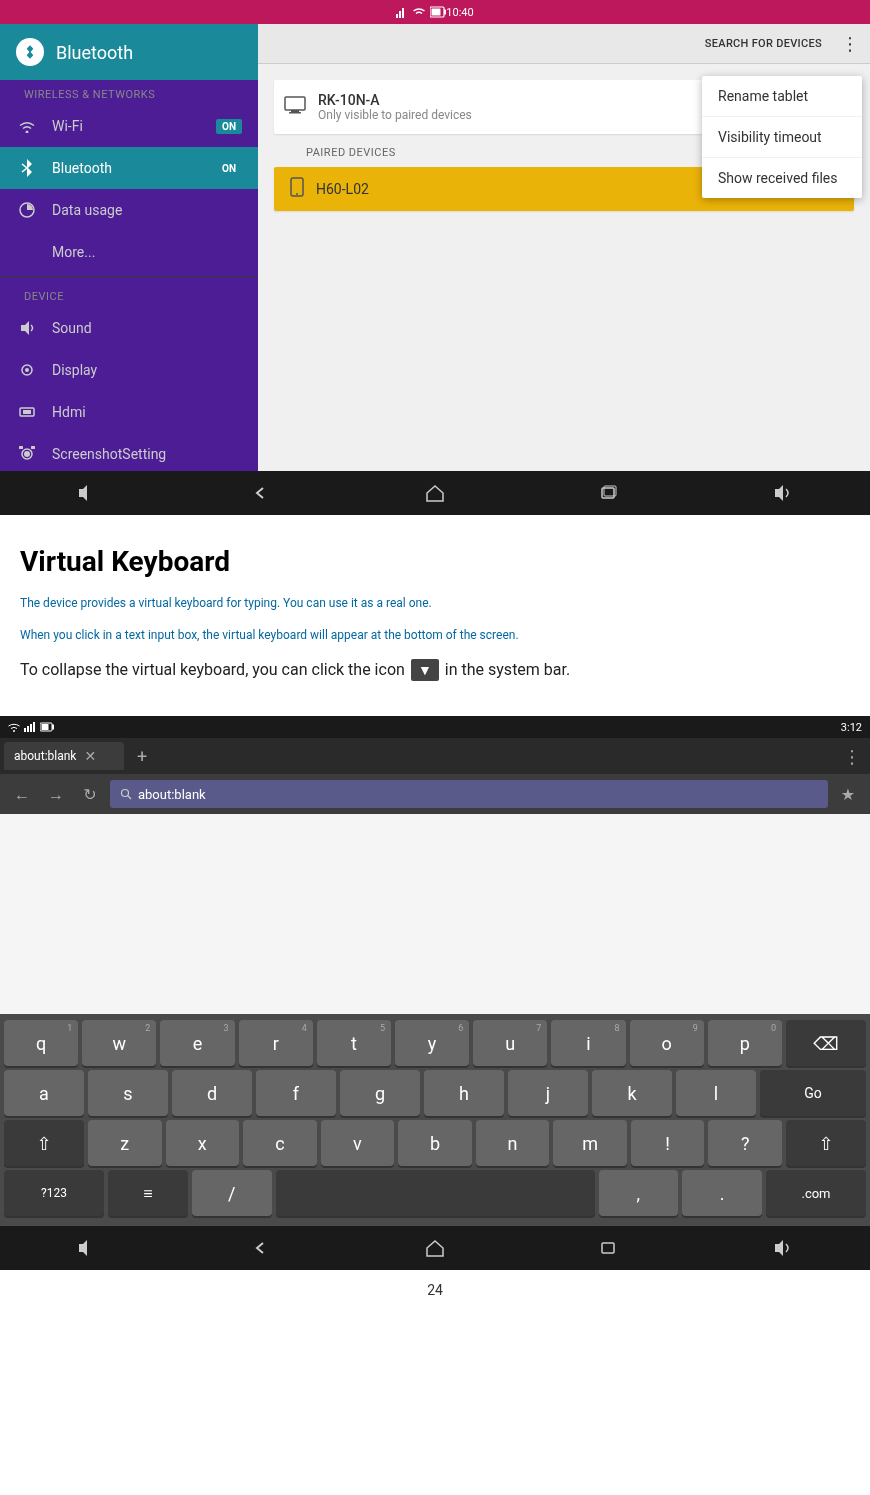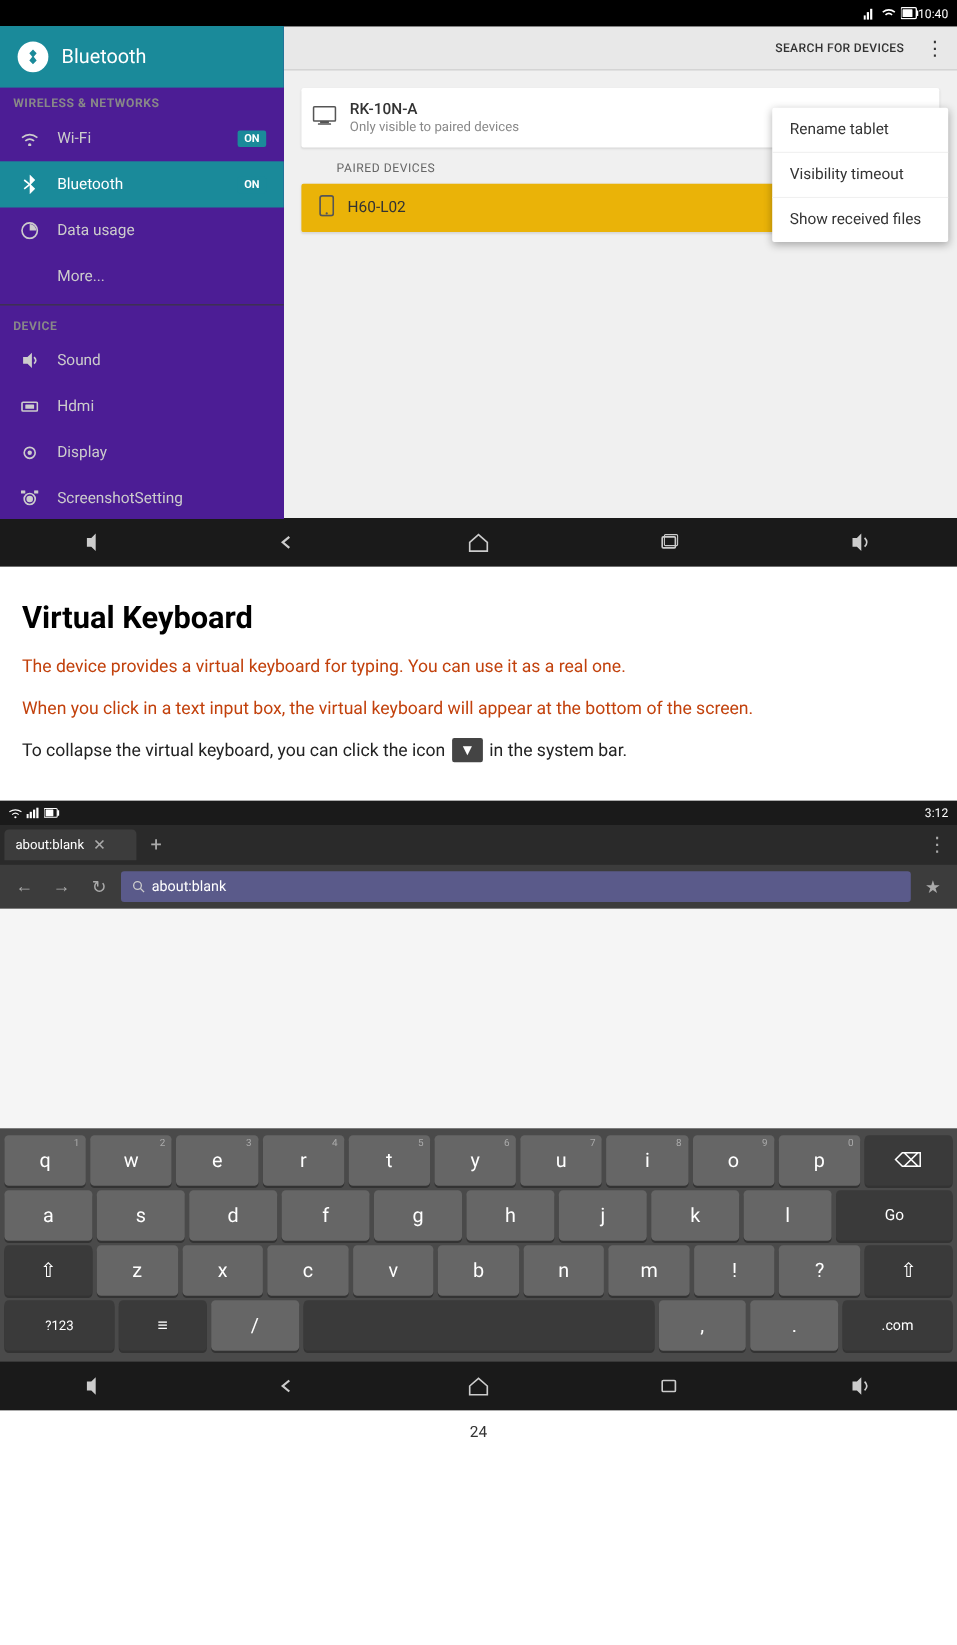--- a/index.html
+++ b/index.html
@@ -12,23 +12,23 @@
       background: #1a1a1a;
       position: relative;
       overflow: hidden;
       display: flex;
       flex-direction: column;
     }
 
     
     .status-bar {
       height: 24px;
-      background: #000000;
-      display: flex;
-      justify-content: flex-end;
+      background: #be185d;
+      display: flex;
+      justify-content: center;
       align-items: center;
       padding: 0 8px;
       flex-shrink: 0;
     }
     .status-left { display: flex; gap: 4px; align-items: center; }
     .status-right { display: flex; gap: 4px; align-items: center; font-size: 11px; color: #fff; }
 
     
     .main-content {
       display: flex;
@@ -55,26 +55,25 @@
     .sidebar-header-icon {
       width: 28px; height: 28px;
       background: #fff;
       border-radius: 50%;
       display: flex; align-items: center; justify-content: center;
       font-size: 14px; color: #1a8a9a;
     }
     .sidebar-title { color: #fff; font-size: 18px; font-weight: 400; }
 
     .sidebar-section-label {
-      padding: 8px 12px 4px;
+      padding: 8px 24px 4px;
       font-size: 11px;
       color: #888;
       text-transform: uppercase;
       letter-spacing: 0.5px;
-      font-weight: bold;
     }
 
     .sidebar-item {
       display: flex;
       align-items: center;
       padding: 10px 16px;
       gap: 14px;
       cursor: pointer;
       color: #ccc;
       font-size: 14px;
@@ -175,21 +174,21 @@
       align-items: center;
       gap: 12px;
       box-shadow: 0 1px 2px rgba(0,0,0,0.1);
     }
     .paired-device-icon { font-size: 16px; color: #555; }
     .paired-device-name { font-size: 14px; color: #333; }
 
     
     .context-menu {
       position: absolute;
-      top: 74px;
+      top: 52px;
       right: 8px;
       background: #fff;
       border-radius: 2px;
       box-shadow: 0 2px 8px rgba(0,0,0,0.3);
       z-index: 10;
       min-width: 160px;
     }
     .context-menu-item {
       padding: 12px 16px;
       font-size: 14px;
@@ -221,22 +220,22 @@
       padding: 30px 20px 20px;
       background: #fff;
     }
     .doc-title {
       font-size: 28px;
       font-weight: 700;
       color: #000;
       margin-bottom: 16px;
     }
     .doc-para {
-      font-size: 16px;
-      color: #c2410c;
+      font-size: 12px;
+      color: #0369a1;
       line-height: 1.5;
       margin-bottom: 14px;
     }
     .doc-para-inline {
       display: flex;
       align-items: center;
       gap: 6px;
       font-size: 16px;
       color: #222;
       line-height: 1.5;
@@ -515,35 +514,35 @@
               <polygon points="2,5 6,5 10,1 10,15 6,11 2,11" fill="#ccc"></polygon>
               <path d="M12 5 Q15 8 12 11" stroke="#ccc" fill="none" stroke-width="1.5"></path>
             </svg>
         </div>
         <span>Sound</span>
       </div>
 
       <div class="sidebar-item">
         <div class="item-icon">
           <svg width="16" height="16" viewBox="0 0 16 16">
+              <circle cx="8" cy="8" r="5" stroke="#ccc" fill="none" stroke-width="1.5"></circle>
+              <circle cx="8" cy="8" r="2" fill="#ccc"></circle>
+            </svg>
+        </div>
+        <span>Display</span>
+      </div>
+
+      <div class="sidebar-item">
+        <div class="item-icon">
+          <svg width="16" height="16" viewBox="0 0 16 16">
               <rect x="1" y="4" width="14" height="8" rx="1" stroke="#ccc" fill="none" stroke-width="1.5"></rect>
               <rect x="4" y="6" width="8" height="4" fill="#ccc" rx="0.5"></rect>
             </svg>
         </div>
         <span>Hdmi</span>
-      </div>
-
-      <div class="sidebar-item">
-        <div class="item-icon">
-          <svg width="16" height="16" viewBox="0 0 16 16">
-              <circle cx="8" cy="8" r="5" stroke="#ccc" fill="none" stroke-width="1.5"></circle>
-              <circle cx="8" cy="8" r="2" fill="#ccc"></circle>
-            </svg>
-        </div>
-        <span>Display</span>
       </div>
 
       <div class="sidebar-item">
         <div class="item-icon">
           <svg width="16" height="16" viewBox="0 0 16 16">
               <circle cx="8" cy="8" r="3" fill="#ccc"></circle>
               <circle cx="8" cy="8" r="5" stroke="#ccc" fill="none" stroke-width="1.5"></circle>
               <rect x="0" y="0" width="4" height="3" rx="0.5" fill="#ccc"></rect>
               <rect x="12" y="0" width="4" height="3" rx="0.5" fill="#ccc"></rect>
             </svg>

